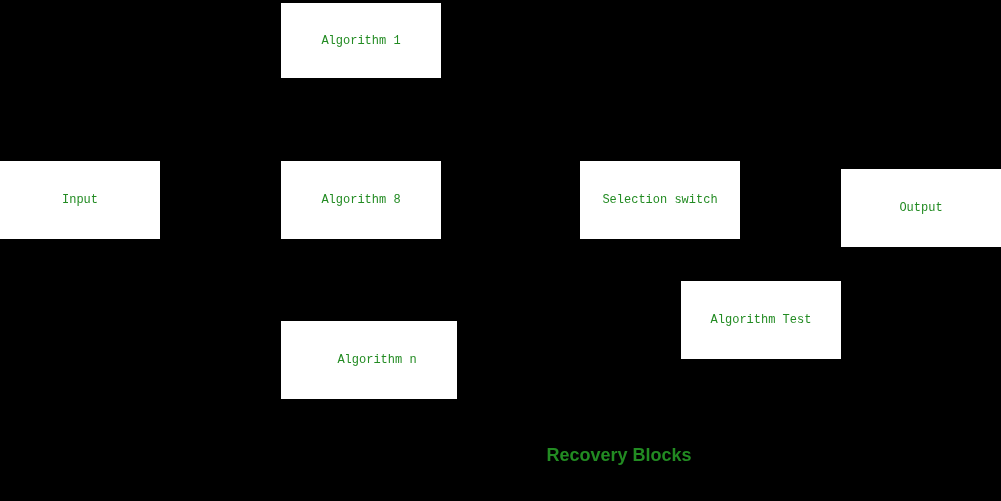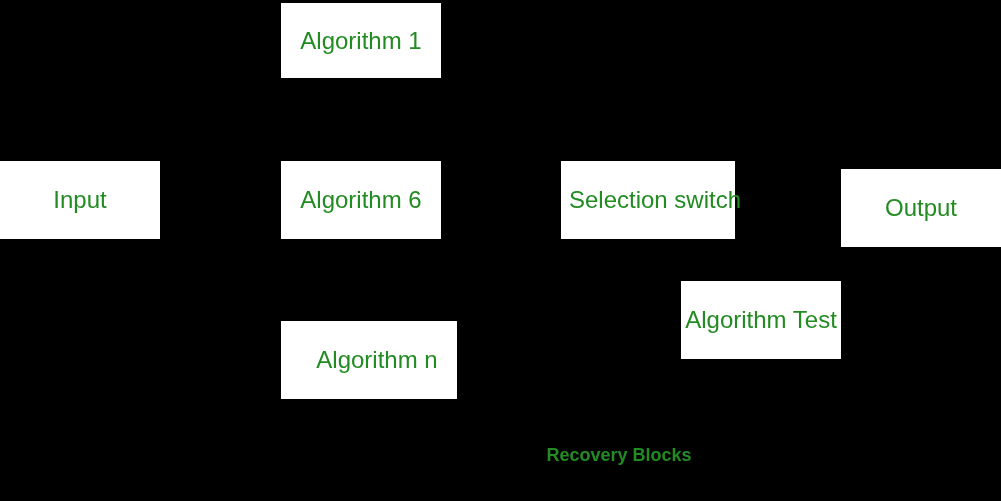--- a/index.html
+++ b/index.html
@@ -16,35 +16,36 @@
     overflow:hidden;
     font-family:"Liberation Sans","DejaVu Sans",sans-serif;
   }
   .box{
     position:absolute;
     background:var(--box);
     display:flex;
     align-items:center;
     justify-content:center;
     color:var(--green);
-    font-size:24px;
+    font-size:12px;
     line-height:1;
     white-space:nowrap;
+    font-family:Liberation Mono, monospace;
   }
   .box-input            {left:0;   top:161; width:160px; height:78px;}
   .box-algorithm-1      {left:281; top:3;   width:160px; height:75px;}
   .box-algorithm-2      {left:281; top:161; width:160px; height:78px;}
   .box-algorithm-n      {left:281; top:321; width:160px; height:78px;}
   .box-selection-switch {left:561; top:161; width:160px; height:78px;}
   .box-output           {left:841; top:161; width:160px; height:78px;}
   .box-acceptance-test  {left:681; top:281; width:160px; height:78px;}
   .box-input, .box-algorithm-1, .box-algorithm-2, .box-algorithm-n,
   .box-selection-switch, .box-output, .box-acceptance-test{left-width:0;}
   .box-input{left:0px;} .box-algorithm-1{left:281px;} .box-algorithm-2{left:281px;}
-  .box-algorithm-n{left:281px;} .box-selection-switch{left:561px;padding-left:14px;}
+  .box-algorithm-n{left:281px;} .box-selection-switch{left:580px;}
   .box-output{left:841px;} .box-acceptance-test{left:681px;}
   .box-input{top:161px;text-align:center;} .box-algorithm-1{top:3px;} .box-algorithm-2{top:161px;}
   .box-algorithm-n{top:321px;padding-left:16px;} .box-selection-switch{top:161px;}
   .box-output{top:169px;} .box-acceptance-test{top:281px;}
   .caption{
     position:absolute;
     left:571px;
     top:455px;
     transform:translate(-50%,-50%);
     color:var(--green);
@@ -56,21 +57,21 @@
 </style>
 </head>
 <body>
 
 <div class="stage">
 
   <div class="box box-algorithm-1">Algorithm 1</div>
 
   <div class="box box-input">Input</div>
 
-  <div class="box box-algorithm-2">Algorithm 6</div>
+  <div class="box box-algorithm-2">Algorithm 8</div>
 
   <div class="box box-selection-switch">Selection switch</div>
 
   <div class="box box-output">Output</div>
 
   <div class="box box-acceptance-test">Algorithm Test</div>
 
   <div class="box box-algorithm-n">Algorithm n</div>
 
   <div class="caption">Recovery Blocks</div>

